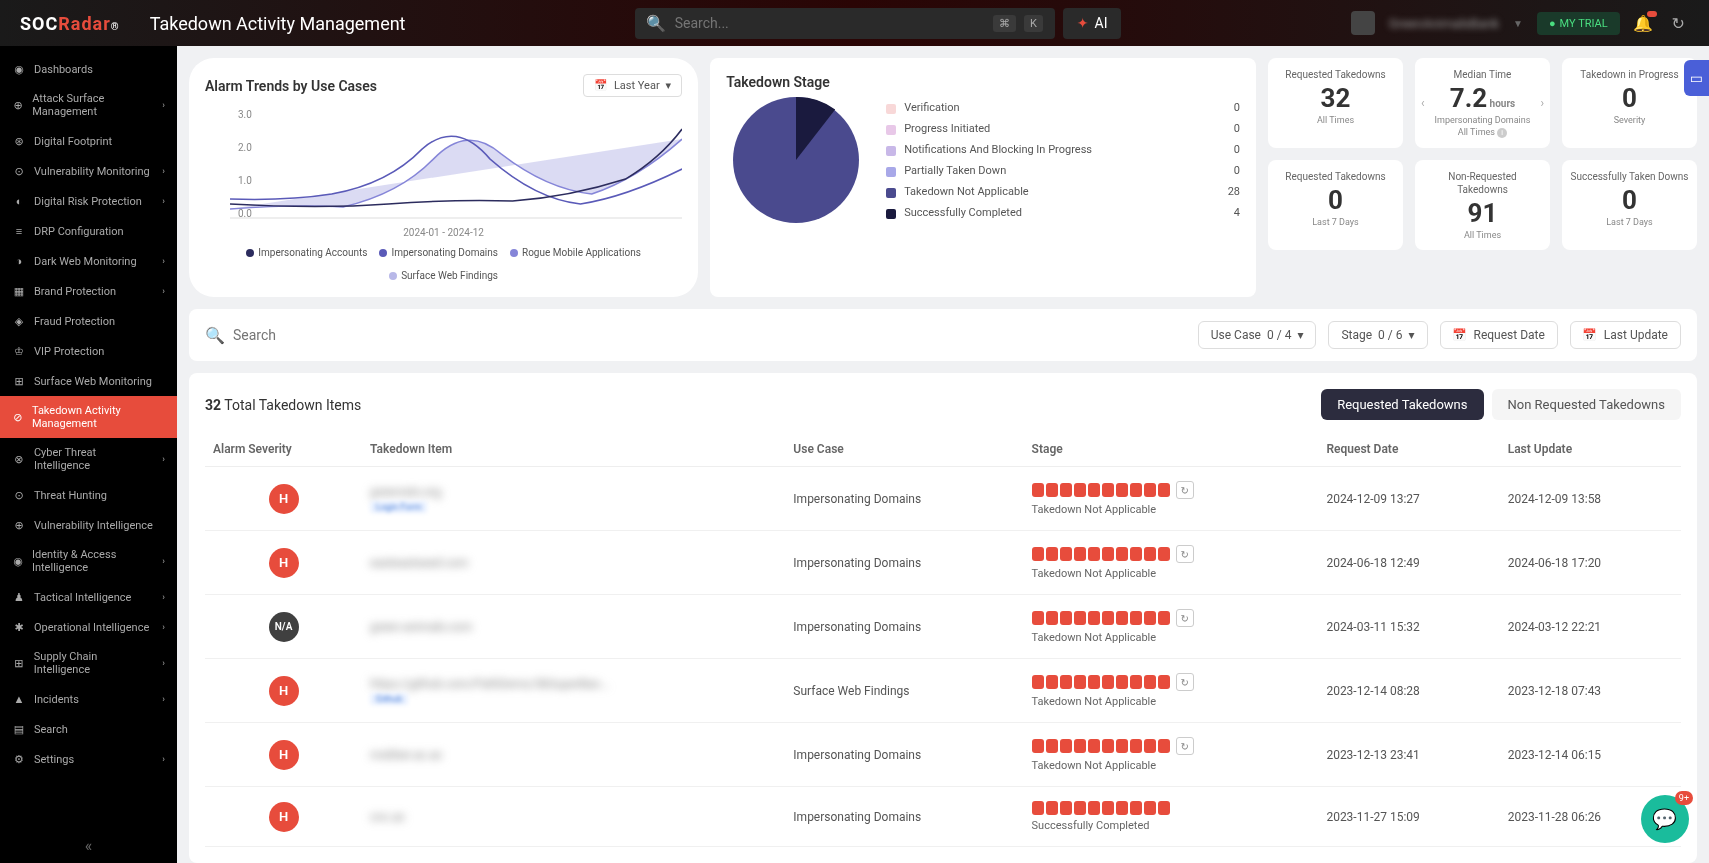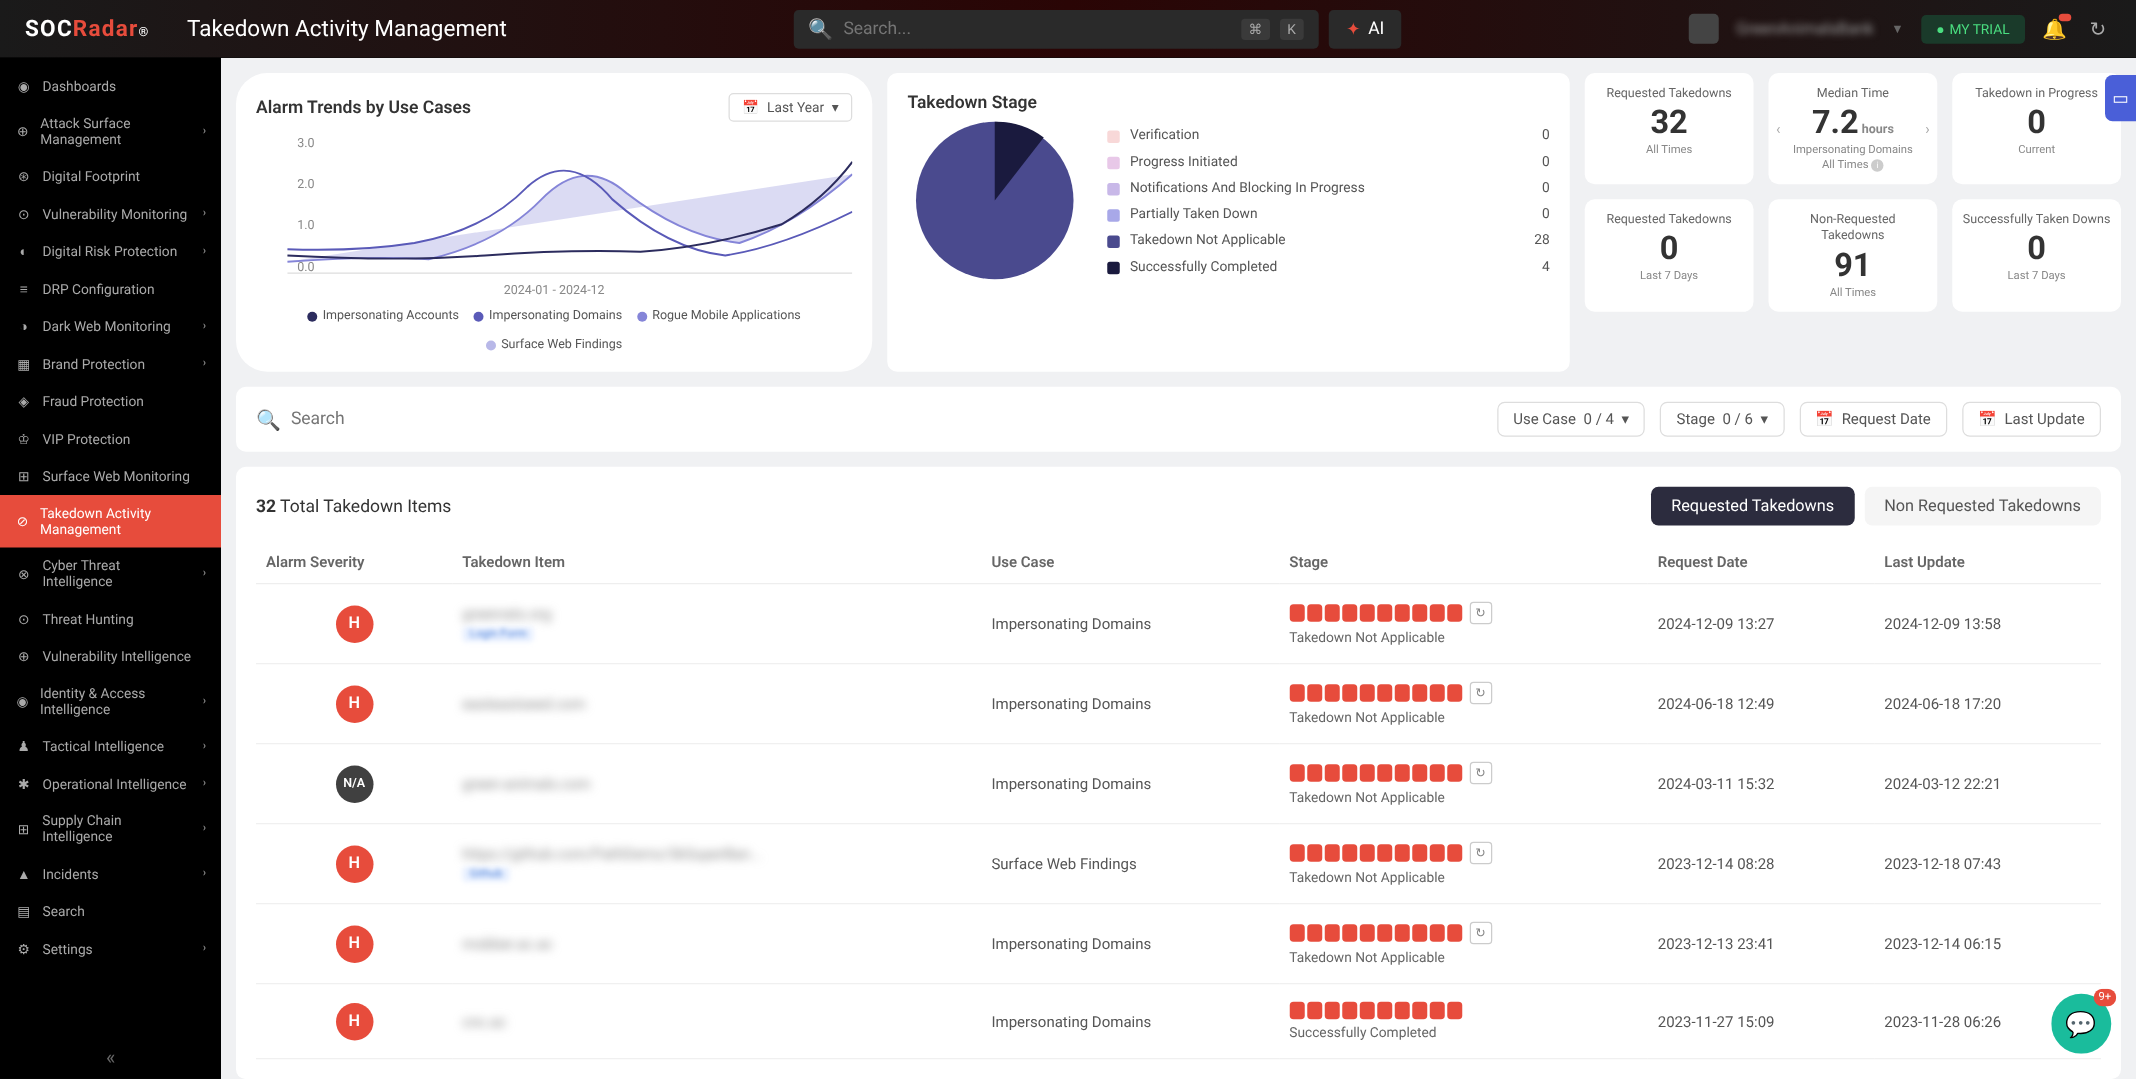--- a/index.html
+++ b/index.html
@@ -391,21 +391,21 @@
               <div class="stat-label">Median Time</div>
               <span class="stat-arrows stat-arrow-l">‹</span>
               <span class="stat-arrows stat-arrow-r">›</span>
               <div class="stat-value">7.2<span class="stat-unit"> hours</span></div>
               <div class="stat-sub">Impersonating Domains</div>
               <div class="stat-sub">All Times <span class="info-i">i</span></div>
             </div>
             <div class="stat-card">
               <div class="stat-label">Takedown in Progress</div>
               <div class="stat-value">0</div>
-              <div class="stat-sub">Current</div>
+              <div class="stat-sub">Severity</div>
             </div>
           </div>
           <div class="stats-row">
             <div class="stat-card">
               <div class="stat-label">Requested Takedowns</div>
               <div class="stat-value">0</div>
               <div class="stat-sub">Last 7 Days</div>
             </div>
             <div class="stat-card">
               <div class="stat-label">Non-Requested Takedowns</div>

